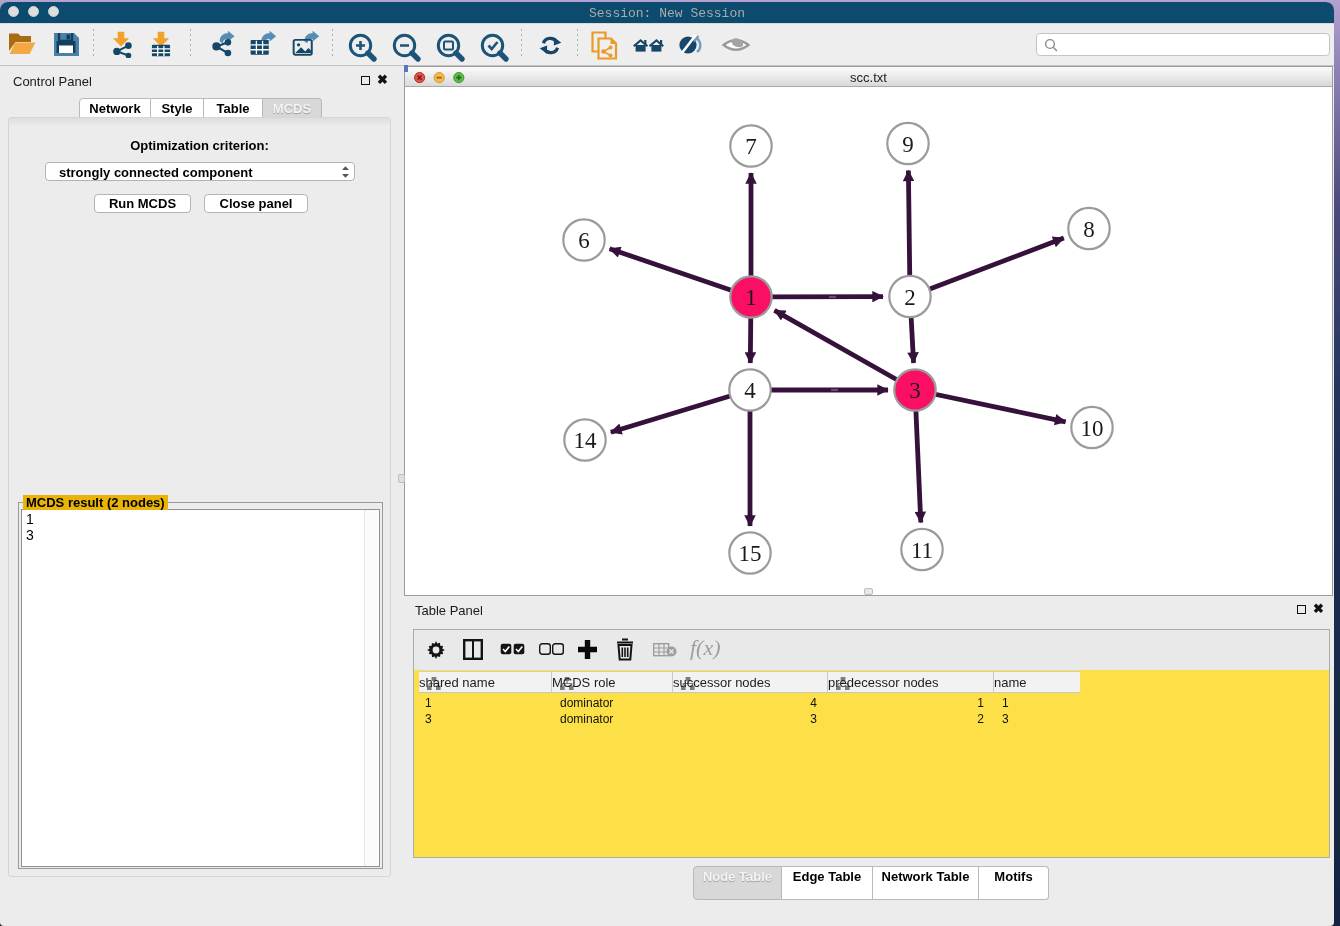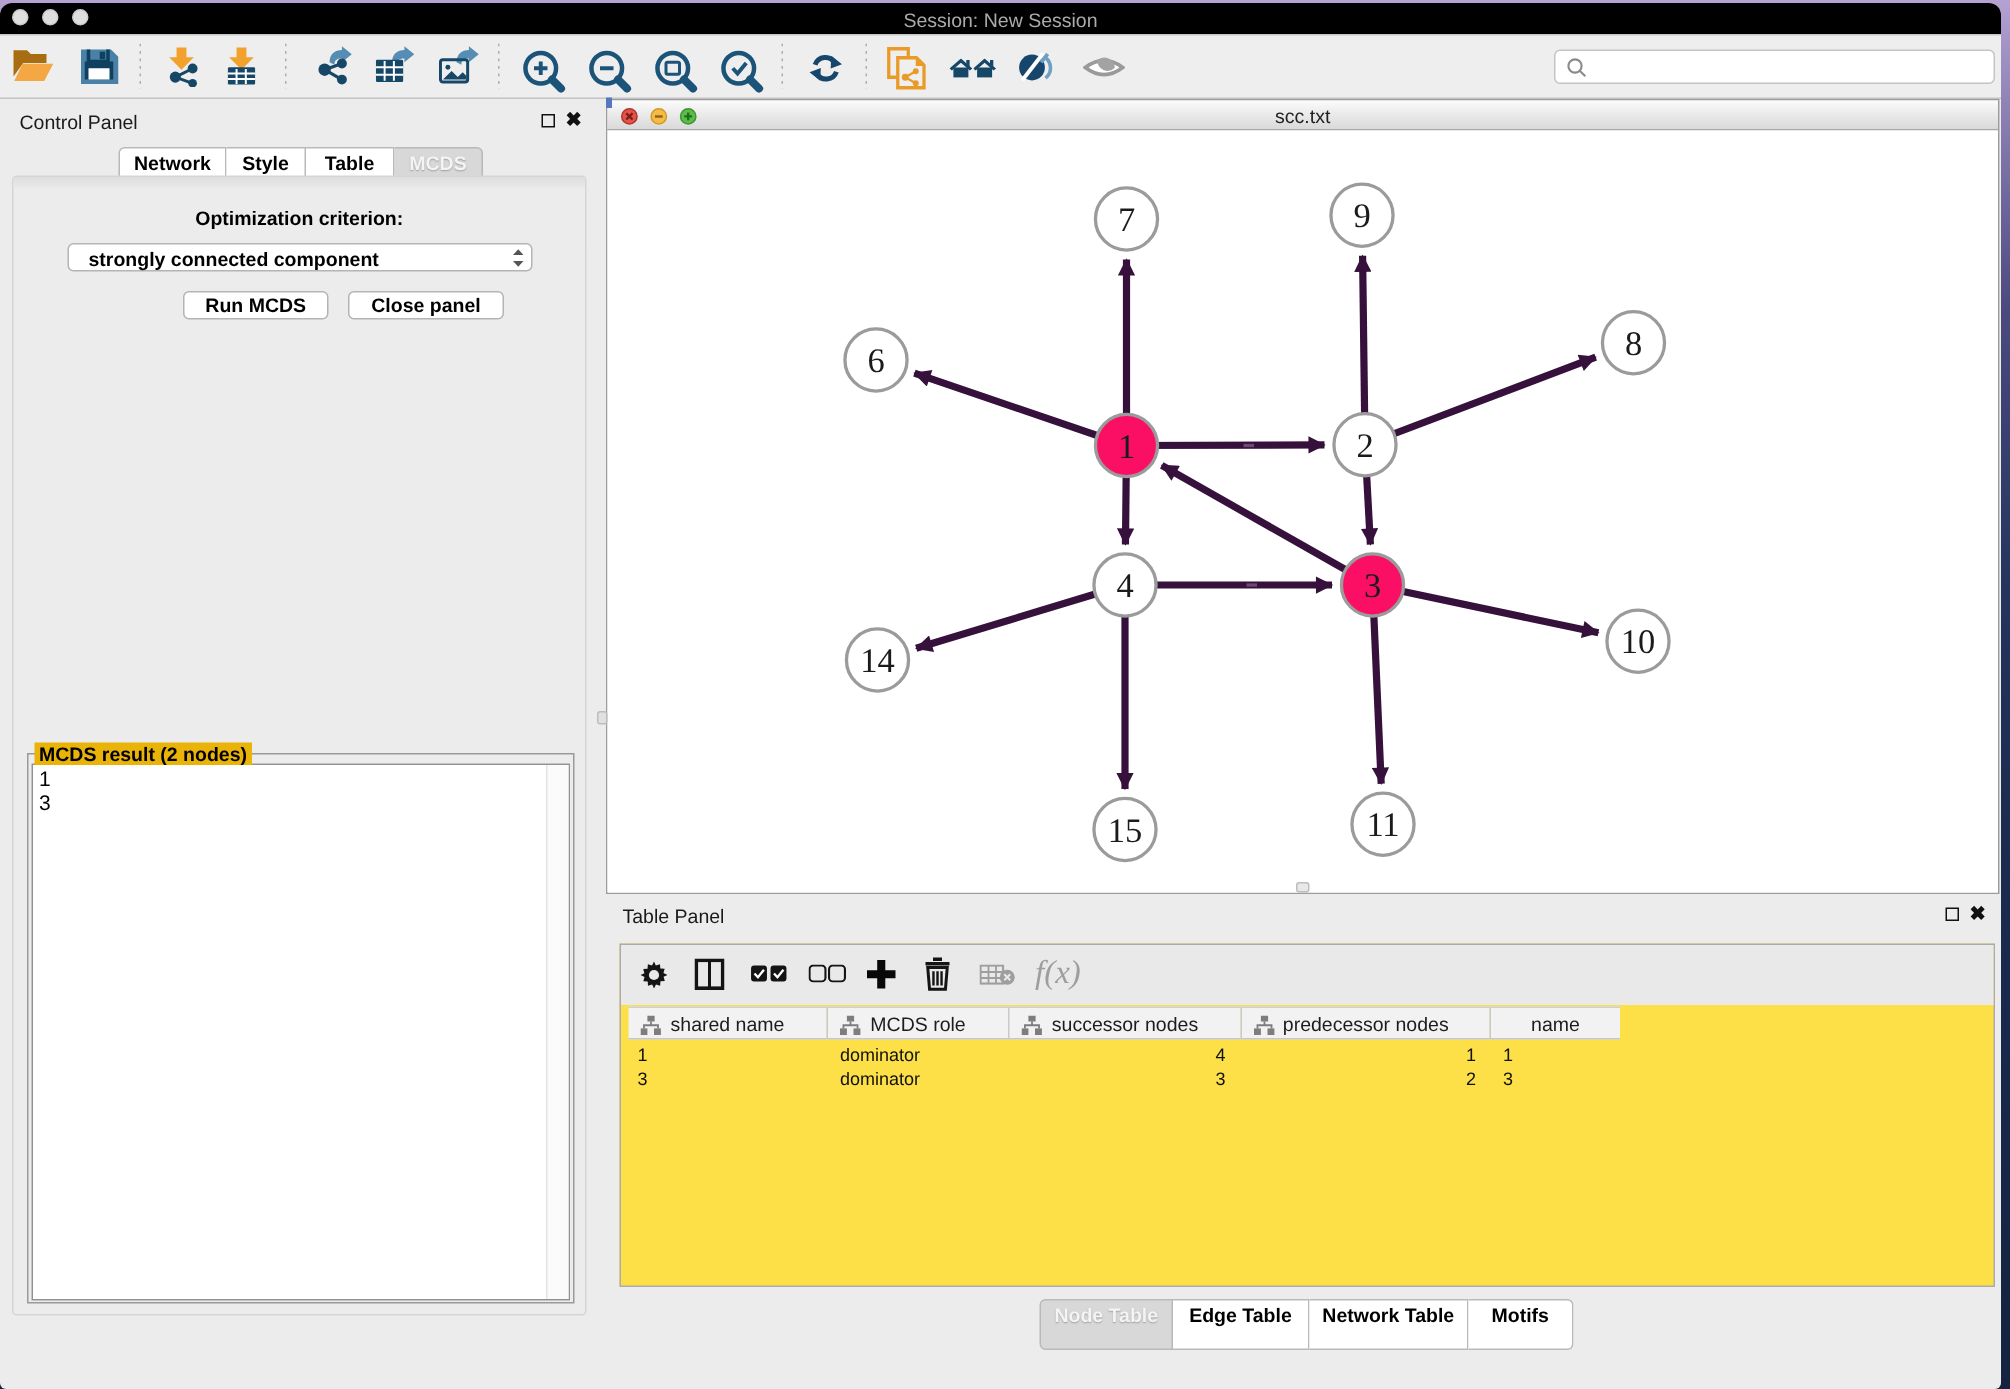--- a/index.html
+++ b/index.html
@@ -2,21 +2,21 @@
 <html><head>
 <meta charset="utf-8">
 <style>
   * { margin:0; padding:0; box-sizing:border-box; }
   html,body { width:1340px; height:926px; overflow:hidden; }
   body { font-family:"Liberation Sans", sans-serif; position:relative;
     background:linear-gradient(180deg,#b3a2d2 0%,#8d80b4 8%,#4c4a7e 22%,#24355e 42%,#1b2c50 60%,#152341 100%); }
   #win { position:absolute; left:0; top:2px; width:1334px; height:924px;
     background:#ececec; border-radius:8px 8px 4px 4px; overflow:hidden; }
   
-  #titlebar { position:absolute; left:0; top:0; width:100%; height:21px; background:#000000; }
+  #titlebar { position:absolute; left:0; top:0; width:100%; height:21px; background:#0c4a6e;font-family:Liberation Mono, monospace; }
   .tl { position:absolute; top:4px; width:11px; height:11px; border-radius:50%;
     background:#dedede; border:1px solid #cccccc; }
   #wtitle { position:absolute; top:4px; left:0; width:100%; text-align:center;
     font-size:13px; color:#ababab; }
   
   #toolbar { position:absolute; left:0; top:21px; width:100%; height:43px;
     background:#eeeeee; border-top:1px solid #dadada; border-bottom:1px solid #c3c3c3; }
   .tbi { position:absolute; top:5px; }
   .tsep { position:absolute; top:5px; width:1px; height:30px;
     background-image:linear-gradient(#adadad 33%, rgba(0,0,0,0) 0%);
@@ -34,21 +34,21 @@
   .tab.first { border-left:1px solid #b9b9b9; border-radius:4px 0 0 4px; }
   .tab.last { border-radius:0 4px 4px 0; }
   .tab.sel { background:#d8d8d8; color:#f4f4f4;
     text-shadow:0 1px 1px rgba(120,120,120,.6); }
   #cptabpane { position:absolute; left:8px; top:51px; width:383px; height:760px;
     background:#ececec; border:1px solid #d5d5d5; border-radius:3px;
   }
   #cptabpane .topband { position:absolute; left:0; top:0; width:100%; height:7px;
     background:linear-gradient(#dedede,#e9e9e9); }
   .btn { position:absolute; background:#fff; border:1px solid #b4b4b4; border-radius:4px;
-    font-size:13px; font-weight:bold; color:#000; text-align:center;margin-left:28px; }
+    font-size:13px; font-weight:bold; color:#000; text-align:center; }
   #fieldset { position:absolute; left:18px; top:436px; width:365px; height:367px;
     border:1px solid #9a9a9a; }
   #fieldset legend { position:absolute; top:-8px; left:4px; background:#eab308; z-index:3;
     font-size:13px; font-weight:bold; color:#000; padding:0 3px; }
   #resultbox { position:absolute; left:2px; top:6px; width:359px; height:358px;
     background:#fff; border:1px solid #919191; }
   #resultbox .sb { position:absolute; right:0px; top:0px; width:15px; height:356px;
     background:#fbfbfb; border-left:1px solid #e3e3e3; }
   
   #netwin { position:absolute; left:404px; top:64px; width:929px; height:530px;
@@ -56,21 +56,21 @@
   #nettitle { position:absolute; left:0; top:0; width:100%; height:20px;
     background:linear-gradient(#fbfbfb,#d9d9d9); border-bottom:1px solid #a8a8a8; }
   #netcanvas { position:absolute; left:0; top:20px; width:927px; height:508px; background:#fff; }
   
   #tpanel { position:absolute; left:398px; top:595px; width:936px; height:293px; background:#ececec; }
   #tbox { position:absolute; left:15px; top:32px; width:917px; height:229px;
     background:#fde047; border:1px solid #ababab; }
   #ttool { position:absolute; left:0; top:0; width:100%; height:40px; background:#e9e9e9; }
   .thead { position:absolute; top:41px; height:22px; background:#f2f2f2;
     border-top:1px solid #cfcfcf; border-bottom:1px solid #c6c6c6; }
-  .thead .lbl { position:absolute; top:3px; width:100%; text-align:center; font-size:13px; color:#1c1c1c; }
+  .thead .lbl { position:absolute; top:3px; width:100%; text-align:left; font-size:13px; color:#1c1c1c; }
   .trow { position:absolute; font-size:12px; color:#111; }
   
   .btabs { position:absolute; display:flex; }
   
   #status { position:absolute; left:0; top:888px; width:1334px; height:34px;
     background:#ececec; border-top:1px solid #c9c9c9; }
   #memb { position:absolute; right:6px; top:6px; width:74px; height:24px; background:#f4f4f4;
     border:1px solid #a9a9a9; font-size:12px; color:#000; }
   #listb { position:absolute; left:10px; top:9px; width:28px; height:17px; background:#fdfdfd;
     border:1px solid #ababab; }

